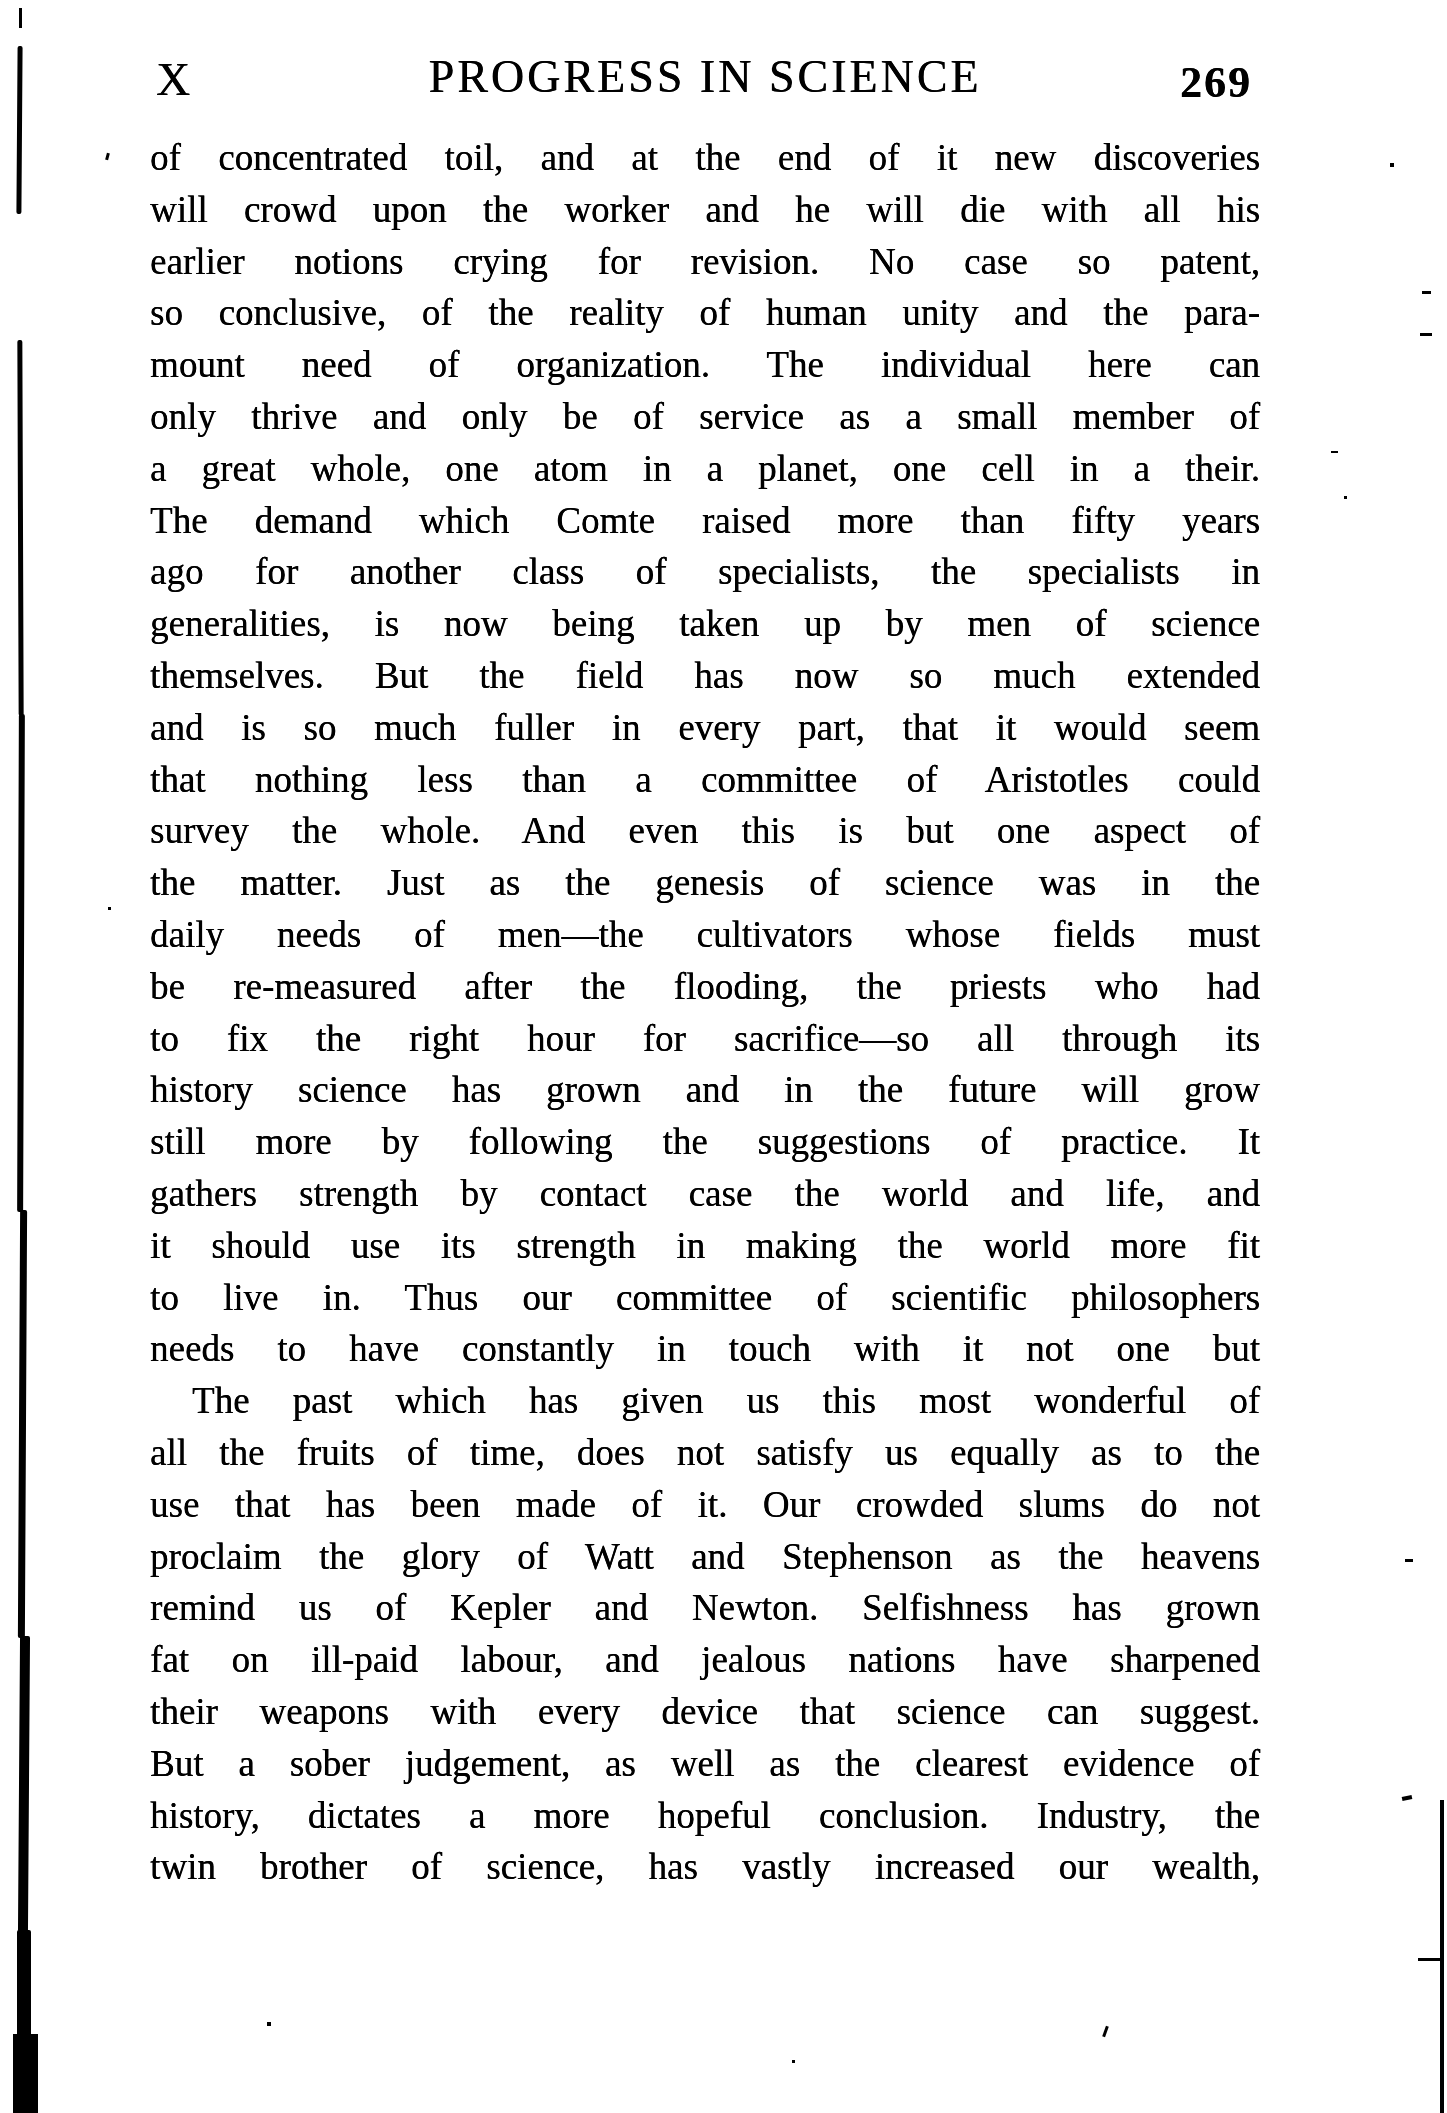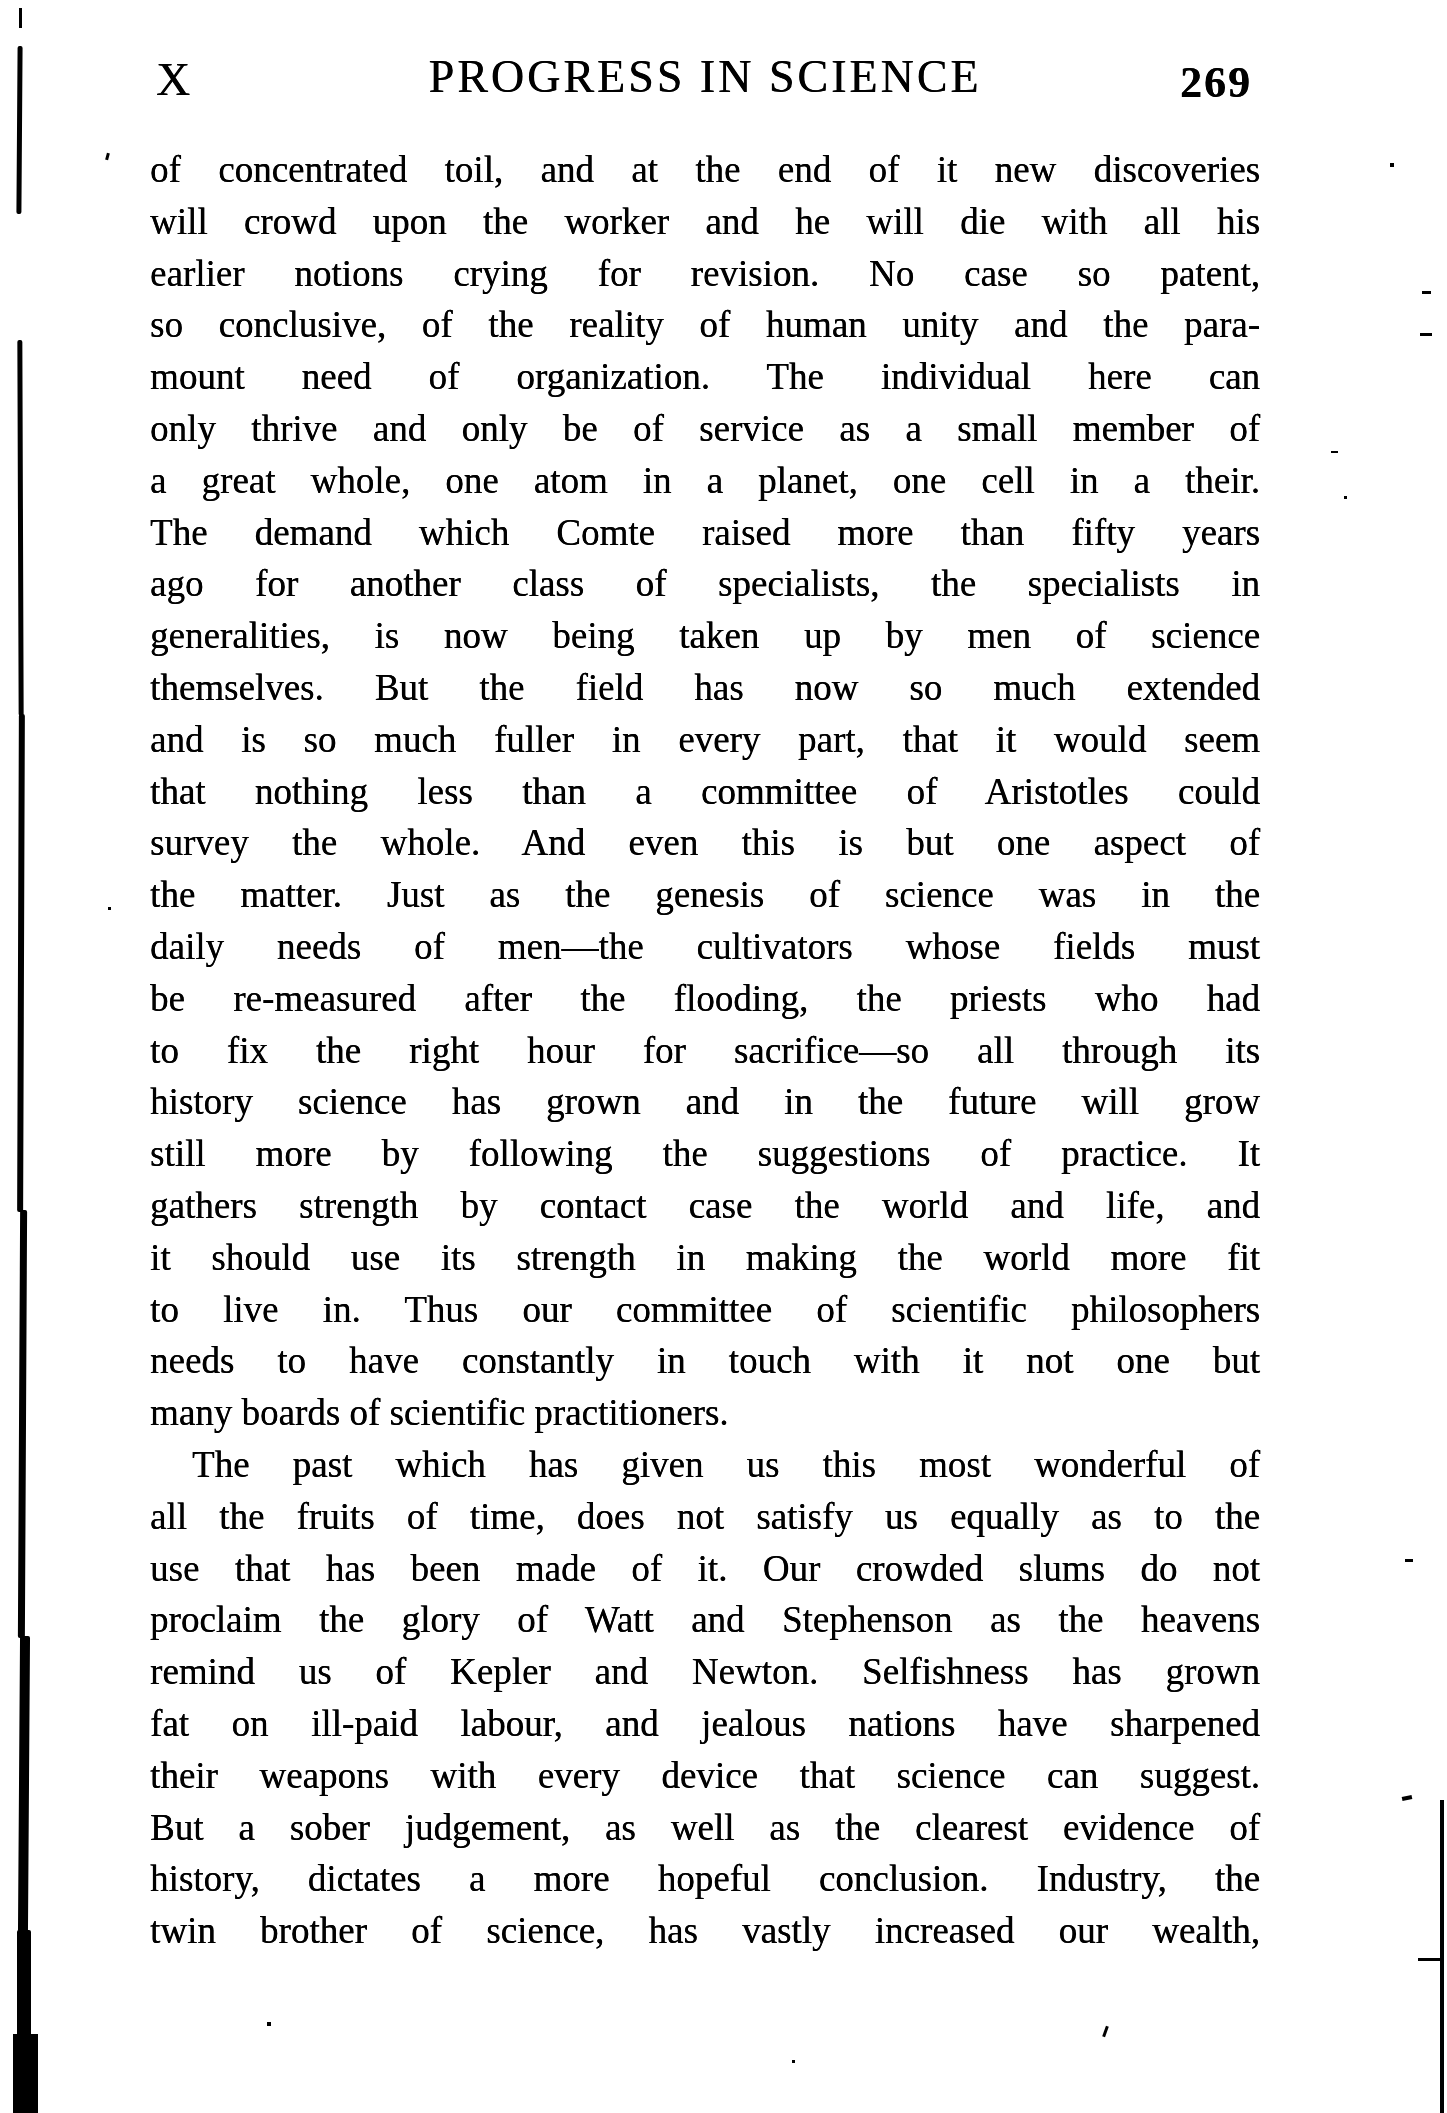--- a/index.html
+++ b/index.html
@@ -56,21 +56,21 @@
     letter-spacing: 2px;
     text-shadow: 0.3px 0 0 #000;
     font-variant-numeric: oldstyle-nums;
     font-weight: bold;
   }
 
   
   .body-text {
     position: absolute;
     left: 150px;
-    top: 144px;
+    top: 132px;
     width: 1110px;
   }
   .paragraph { width: 1110px; }
   .text-line {
     width: 1110px;
     height: 51.8px;
     line-height: 51.8px;
     font-size: 37px;
     text-align: justify;
     text-align-last: justify;
@@ -121,21 +121,20 @@
         <div class="text-line">the matter.  Just as the genesis of science was in the</div>
         <div class="text-line">daily needs of men—the cultivators whose fields must</div>
         <div class="text-line">be re-measured after the flooding, the priests who had</div>
         <div class="text-line">to fix the right hour for sacrifice—so all through its</div>
         <div class="text-line">history science has grown and in the future will grow</div>
         <div class="text-line">still more by following the suggestions of practice.  It</div>
         <div class="text-line">gathers strength by contact case the world and life, and</div>
         <div class="text-line">it should use its strength in making the world more fit</div>
         <div class="text-line">to live in.  Thus our committee of scientific philosophers</div>
         <div class="text-line">needs to have constantly in touch with it not one but</div>
-        <div class="text-line left-last">many boards of scientific practitioners.</div>
       </div>
     <div class="paragraph">
         <div class="text-line indent-first">The past which has given us this most wonderful of</div>
         <div class="text-line">all the fruits of time, does not satisfy us equally as to the</div>
         <div class="text-line">use that has been made of it.  Our crowded slums do not</div>
         <div class="text-line">proclaim the glory of Watt and Stephenson as the heavens</div>
         <div class="text-line">remind us of Kepler and Newton.  Selfishness has grown</div>
         <div class="text-line">fat on ill-paid labour, and jealous nations have sharpened</div>
         <div class="text-line">their weapons with every device that science can suggest.</div>
         <div class="text-line">But a sober judgement, as well as the clearest evidence of</div>

